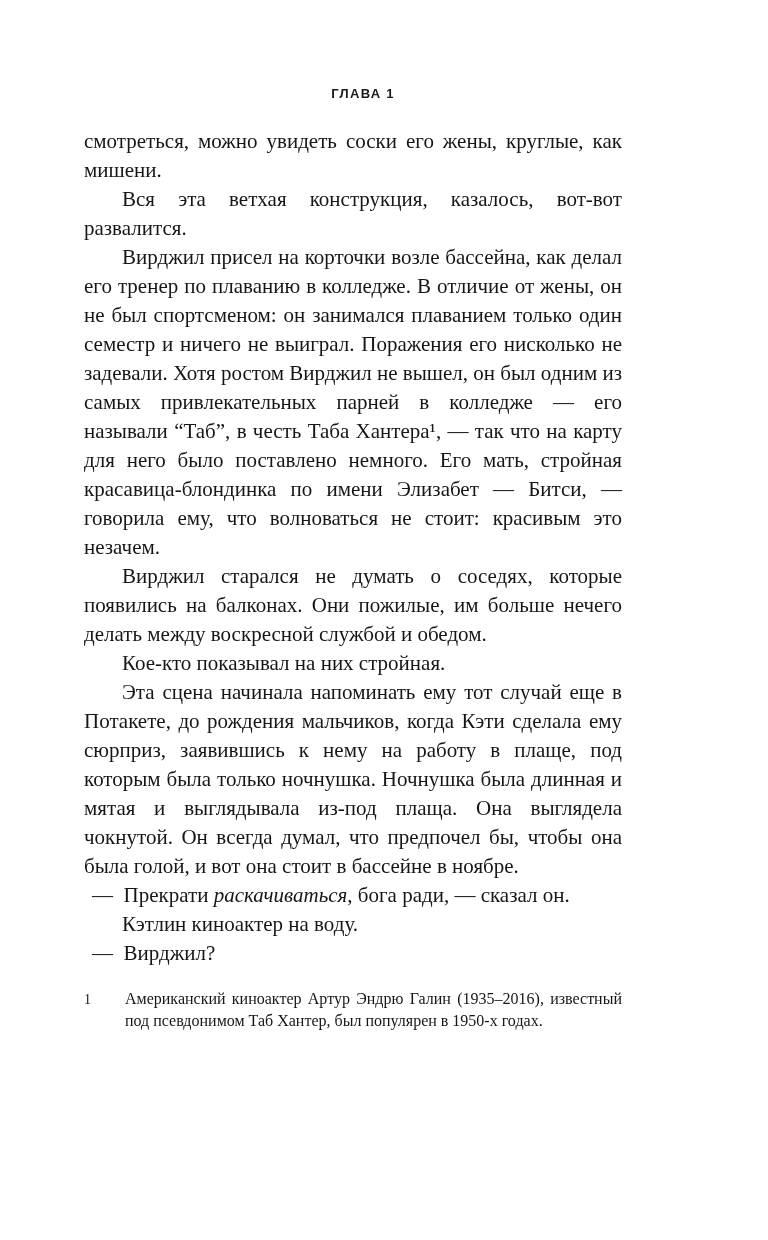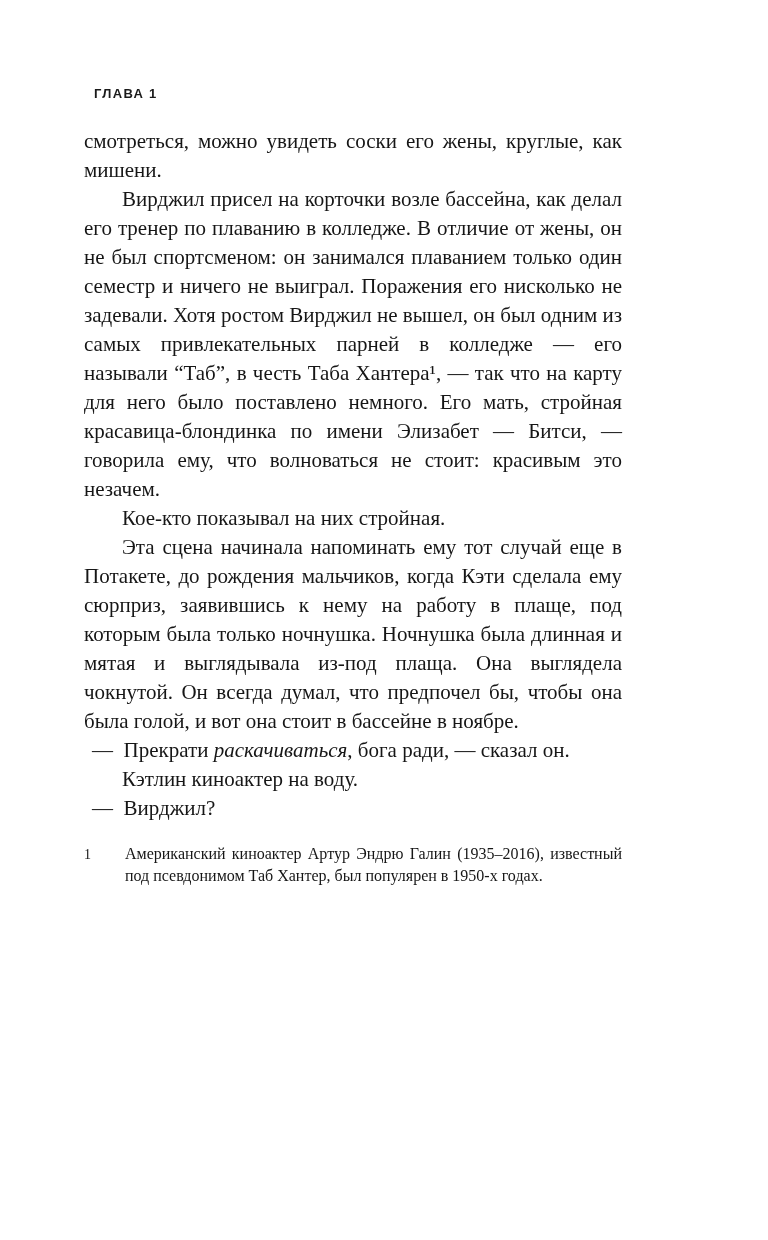--- a/index.html
+++ b/index.html
@@ -14,21 +14,21 @@
     background: #ffffff;
     overflow: hidden;
     font-family: "Liberation Serif", serif;
     color: #161616;
   }
   .running-header {
     position: absolute;
     top: 86px;
     left: 94px;
     width: 538px;
-    text-align: left;
+    text-align: center;
     font-family: "Liberation Sans", sans-serif;
     font-weight: 700;
     font-size: 13px;
     letter-spacing: 1.3px;
     color: #1a1a1a;
   }
   .text-block {
     position: absolute;
     top: 127px;
     left: 84px;
@@ -82,23 +82,25 @@
 <body>
 
 <div class="page">
 
   <div class="running-header">ГЛАВА 1</div>
 
   <div class="text-block">
 
     <p class="no-indent">смотреться, можно увидеть соски его жены, круглые, как мишени.</p>
 
+    <p>Вся эта ветхая конструкция, казалось, вот-вот развалится.</p>
 
     <p>Вирджил присел на корточки возле бассейна, как делал его тренер по плаванию в колледже. В отличие от жены, он не был спортсменом: он занимался плаванием только один семестр и ничего не выиграл. Поражения его нисколько не задевали. Хотя ростом Вирджил не вышел, он был одним из самых привлекательных парней в колледже — его называли “Таб”, в честь Таба Хантера¹, — так что на карту для него было поставлено немного. Его мать, стройная красавица-блондинка по имени Элизабет — Битси, — говорила ему, что волноваться не стоит: красивым это незачем.</p>
 
+    <p>Вирджил старался не думать о соседях, которые появились на балконах. Они пожилые, им больше нечего делать между воскресной службой и обедом.</p>
 
     <p>Кое-кто показывал на них стройная.</p>
 
     <p>Эта сцена начинала напоминать ему тот случай еще в Потакете, до рождения мальчиков, когда Кэти сделала ему сюрприз, заявившись к нему на работу в плаще, под которым была только ночнушка. Ночнушка была длинная и мятая и выглядывала из-под плаща. Она выглядела чокнутой. Он всегда думал, что предпочел бы, чтобы она была голой, и вот она стоит в бассейне в ноябре.</p>
 
     <p class="dialogue"><span>— Прекрати </span><span class="italic">раскачиваться</span><span>, бога ради, — сказал он.</span></p>
 
     <p>Кэтлин киноактер на воду.</p>
 
     <p class="dialogue">— Вирджил?</p>

